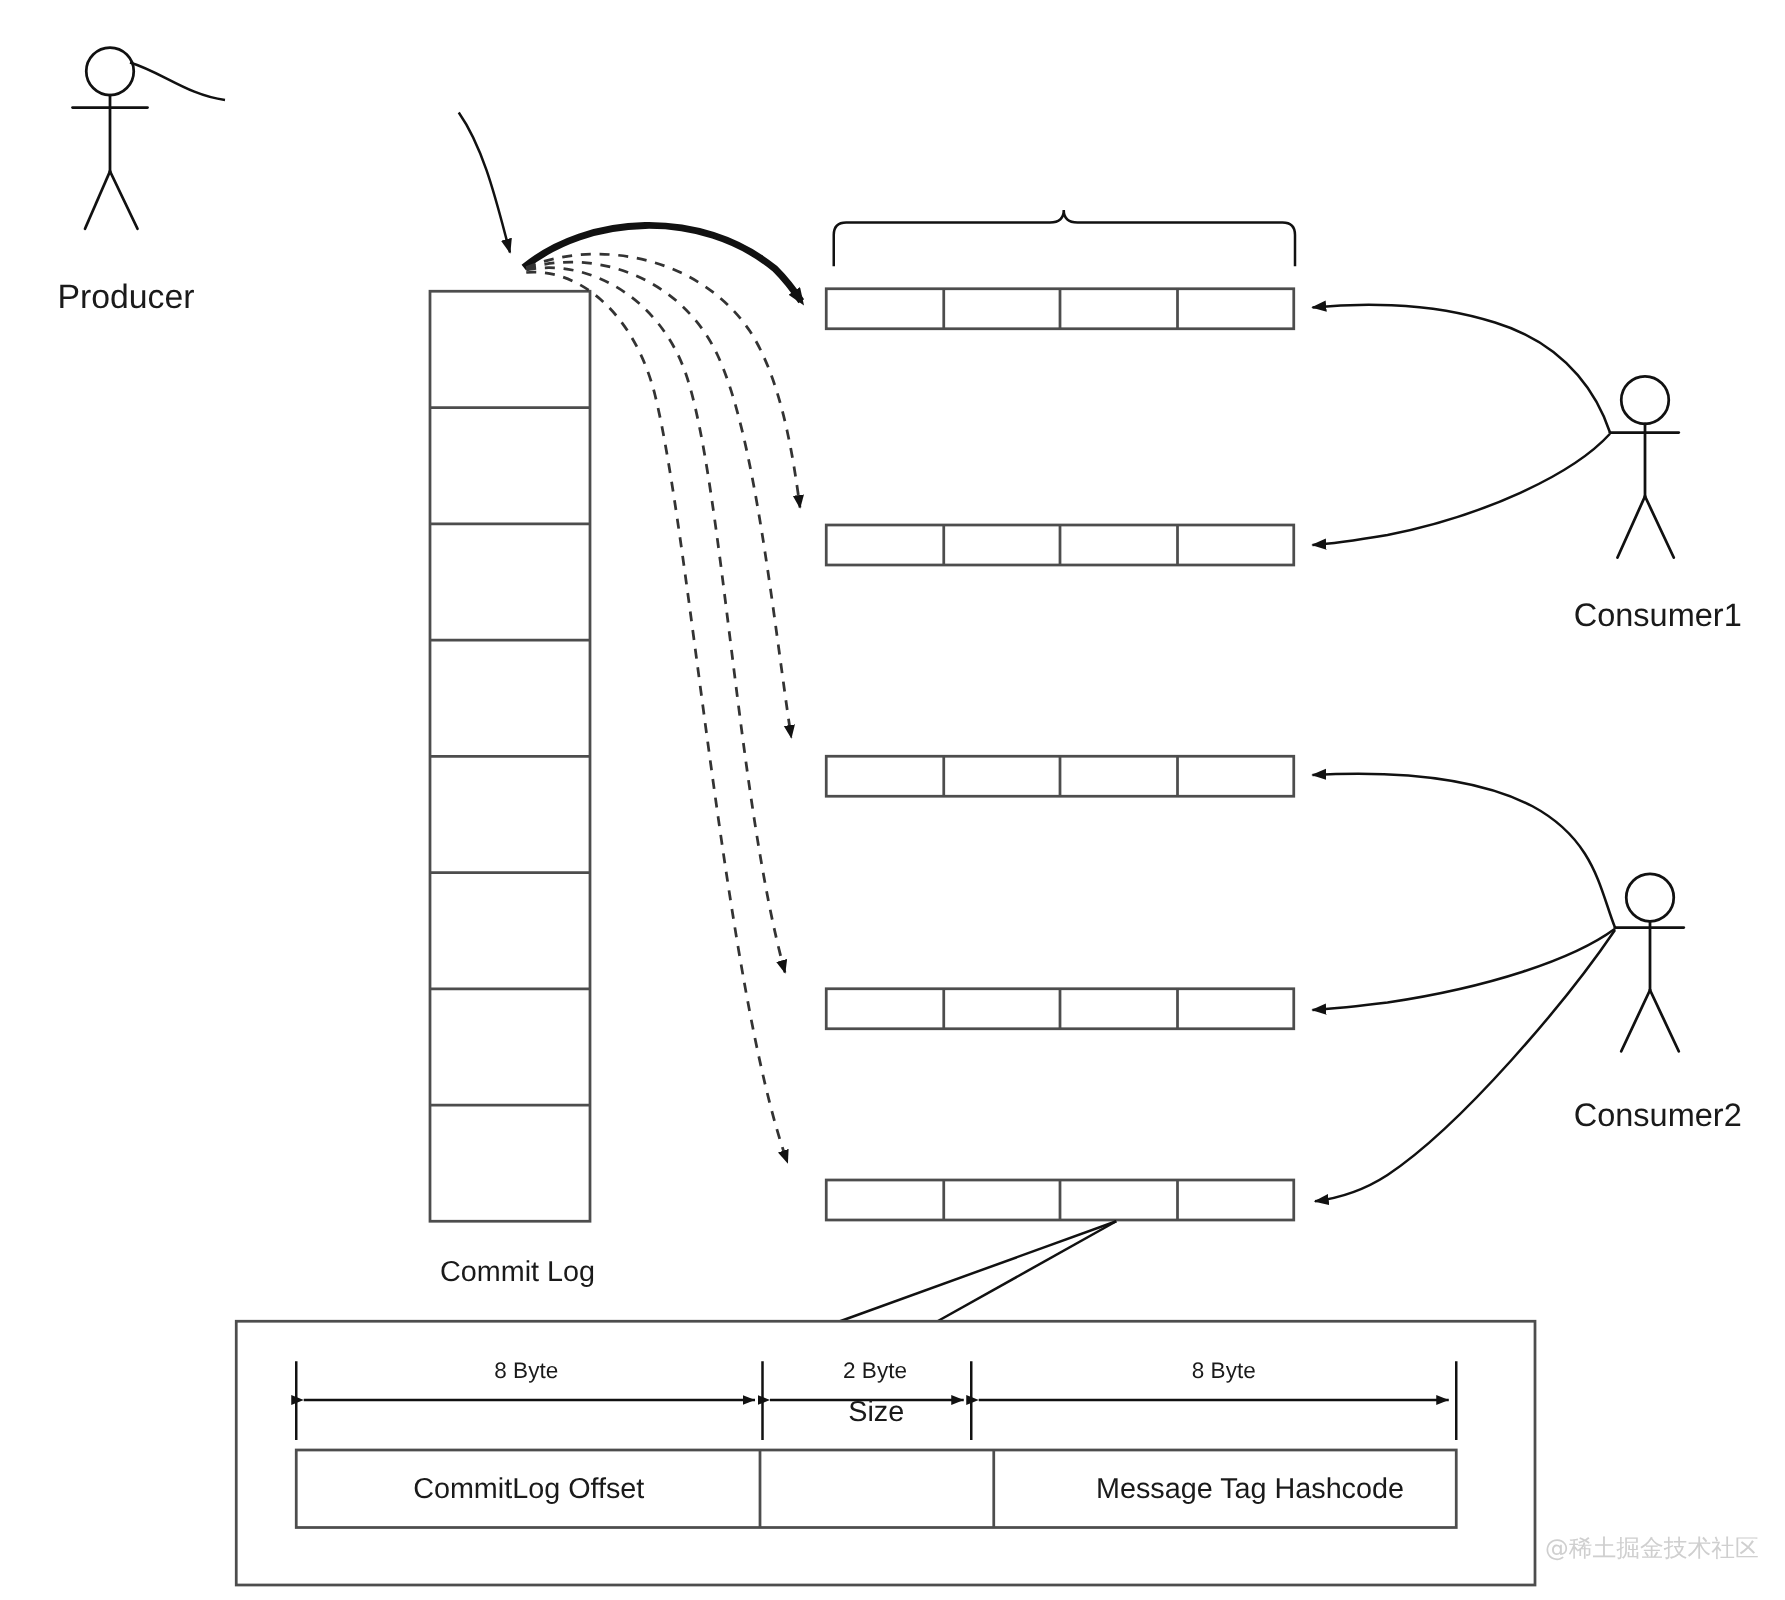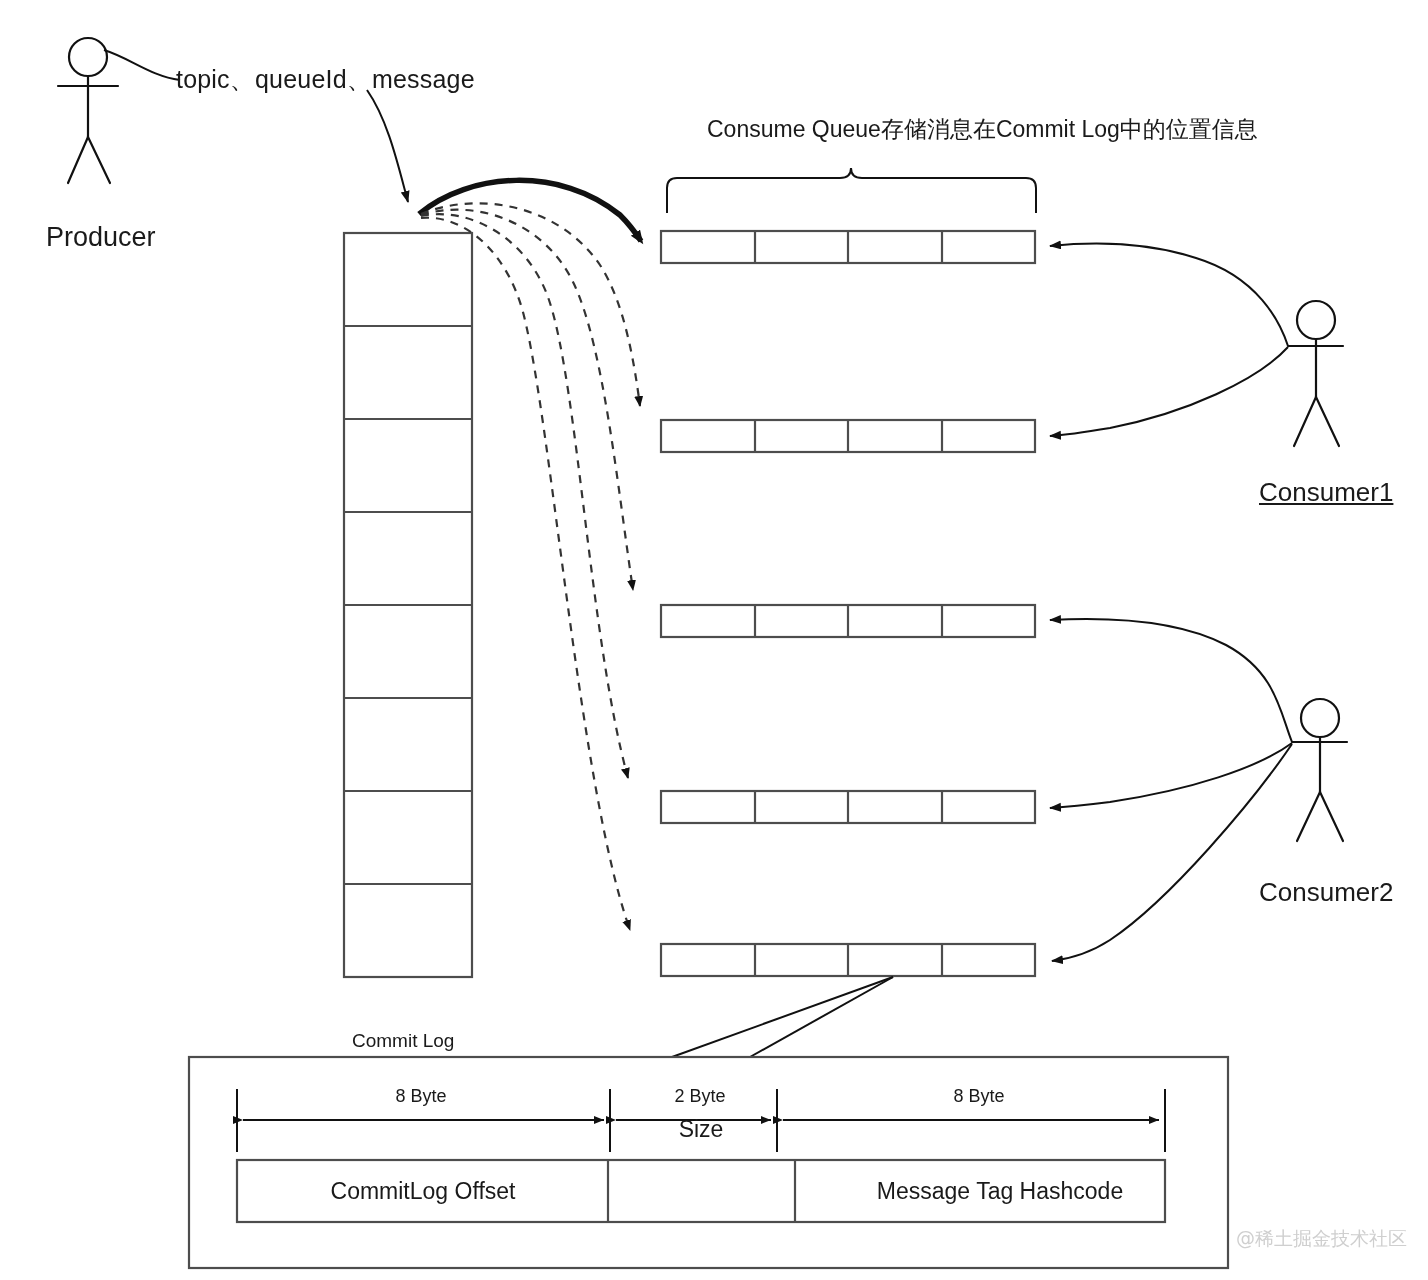--- a/index.html
+++ b/index.html
@@ -14,22 +14,22 @@
   svg#diagram{position:absolute;left:0;top:0;width:1428px;height:1280px;}
   .lbl{
     position:absolute;
     white-space:nowrap;
     color:#1a1a1a;
     font-family:"Liberation Sans","DejaVu Sans",sans-serif;
   }
   .lbl-producer{left:46px;top:222px;font-size:27px;text-align:center;}
   .lbl-msgspec{left:176px;top:63px;font-size:25px;letter-spacing:.2px;}
   .lbl-cq-note{left:707px;top:114px;font-size:23px;}
-  .lbl-commitlog{left:352px;top:1004px;font-size:19px;margin-top:26px;}
-  .lbl-consumer1{left:1259px;top:477px;font-size:26px;text-decoration:underline;}
+  .lbl-commitlog{left:352px;top:1004px;font-size:23px;}
+  .lbl-consumer1{left:1259px;top:477px;font-size:26px;}
   .lbl-consumer2{left:1259px;top:877px;font-size:26px;}
   .lbl-byte{font-size:18px;transform:translateX(-50%);}
   .lbl-b1{left:421px;top:1086px;}
   .lbl-b2{left:700px;top:1086px;}
   .lbl-b3{left:979px;top:1086px;}
   .lbl-cell{font-size:23px;transform:translate(-50%,-50%);text-align:center;}
   .lbl-c1{left:423px;top:1191px;}
   .lbl-c2{left:701px;top:1129px;}
   .lbl-c3{left:1000px;top:1191px;}
   .watermark{
@@ -174,23 +174,21 @@
 
     <g>
       <rect x="237" y="1160" width="928" height="62" fill="#ffffff" stroke="#4d4d4d" stroke-width="2.2"></rect>
       <line x1="608" y1="1160" x2="608" y2="1222" stroke="#4d4d4d" stroke-width="2.2"></line>
       <line x1="795" y1="1160" x2="795" y2="1222" stroke="#4d4d4d" stroke-width="2.2"></line>
     </g>
   </svg>
 
   <div class="lbl lbl-producer">Producer</div>
 
-  <div class="lbl lbl-msgspec">topic、queueId、message</div>
-
-  <div class="lbl lbl-cq-note">Consume Queue存储消息在Commit Log中的位置信息</div>
+
 
   <div class="lbl lbl-commitlog">Commit Log</div>
 
   <div class="lbl lbl-consumer1">Consumer1</div>
 
   <div class="lbl lbl-consumer2">Consumer2</div>
 
   <div class="lbl lbl-byte lbl-b1">8 Byte</div>
   <div class="lbl lbl-byte lbl-b2">2 Byte</div>
   <div class="lbl lbl-byte lbl-b3">8 Byte</div>

